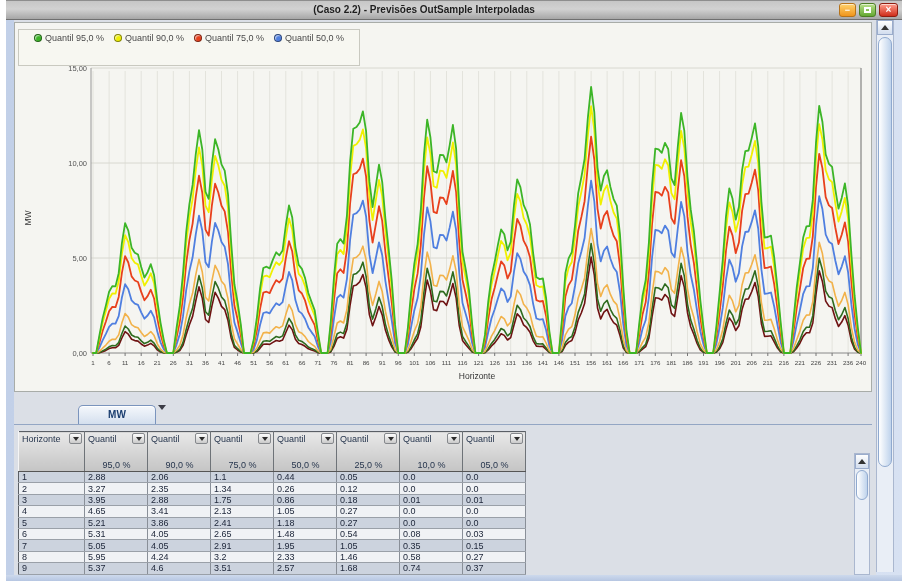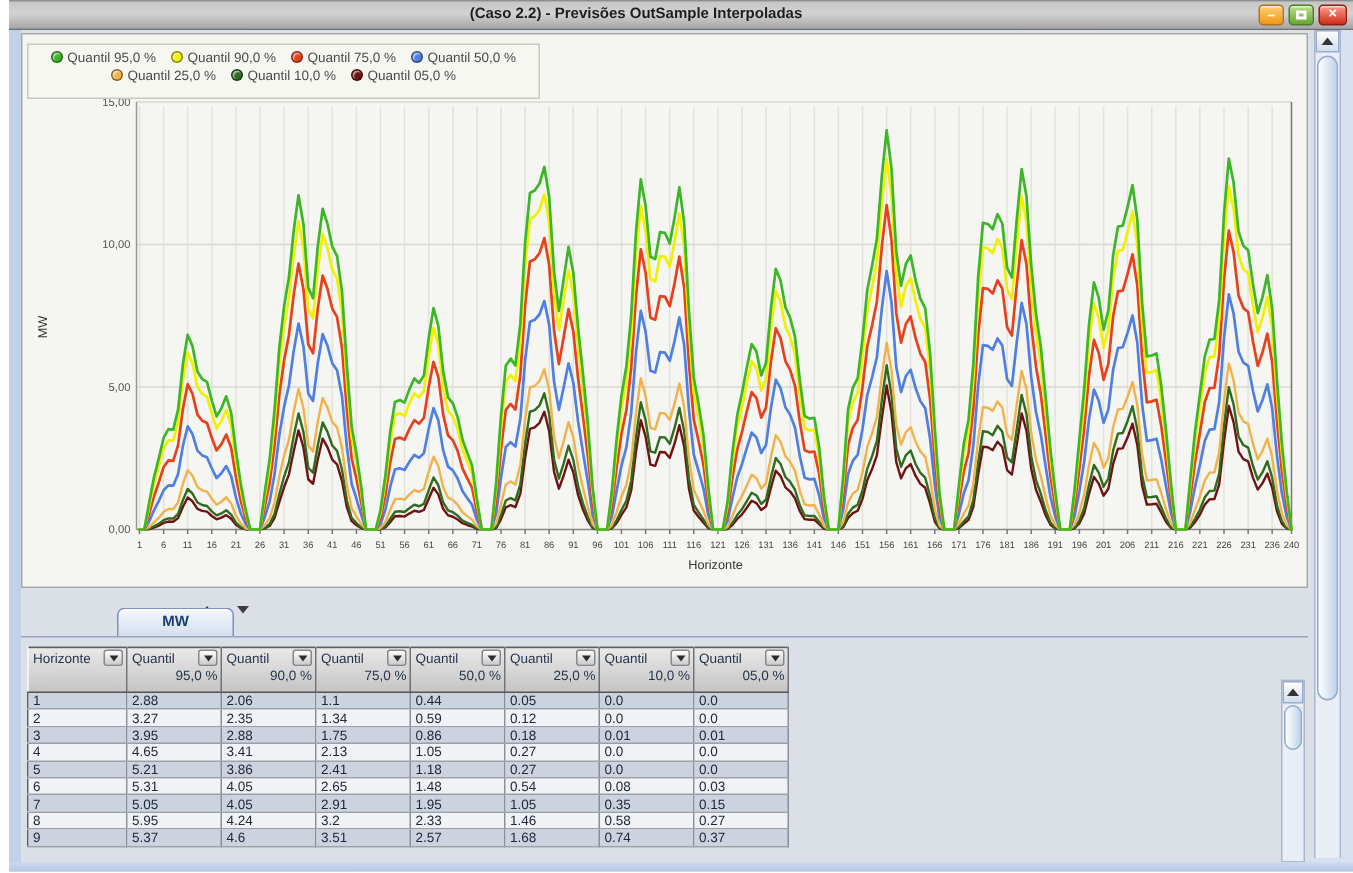--- a/index.html
+++ b/index.html
@@ -59,21 +59,21 @@
   
   table.grid { position:absolute; left:4px; top:411px; border-collapse:collapse;
                background:#fff; border:1px solid #5a5f66; }
   table.grid th { width:63px; height:30px; padding:1px 2px 1px 3px; vertical-align:top;
       background:linear-gradient(#e8e8e8,#c4c4c4);
       border-left:1px solid #f5f5f5; border-right:1px solid #6e7population3x78; border-right:1px solid #6e7378;
       border-bottom:1px solid #555; font-weight:normal; }
   table.grid th:first-child { width:66px; }
   .h1 { display:flex; justify-content:space-between; align-items:center;
         font-size:9px; color:#26354d; }
-  .h2 { font-size:9px; color:#26354d; text-align:right; margin-top:1px; }
+  .h2 { font-size:9px; color:#26354d; text-align:center; margin-top:16px; }
   .sortbtn { width:13px; height:11px; background:linear-gradient(#fdfdfd,#cacaca);
              border:1px solid #85888c; border-radius:2px; display:inline-flex;
              align-items:center; justify-content:center; cursor:pointer; }
   .tri-down-t { width:0; height:0; border-left:3px solid transparent; border-right:3px solid transparent;
                 border-top:4px solid #2c2c2c; }
   table.grid td { height:11.4px; padding:0 0 0 3px; font-size:9px; color:#20293c;
                   border-right:1px solid #898f98; border-bottom:1px solid #9aa0a8;
                   white-space:nowrap; overflow:hidden; }
   table.grid tr.odd  td { background:#ccd3de; }
   table.grid tr.even td { background:#f0f2f5; }
@@ -301,34 +301,20 @@
        </span>
               <span class="leg-item">
          <span class="leg-dot" style="background:#e8401c"></span>
          <span class="leg-lab">Quantil 75,0 %</span>
        </span>
               <span class="leg-item">
          <span class="leg-dot" style="background:#4f7fe0"></span>
          <span class="leg-lab">Quantil 50,0 %</span>
        </span>
             </div>
-          <div class="leg-row" id="leg-row-2">
-              <span class="leg-item">
-         <span class="leg-dot" style="background:#f2b24a"></span>
-         <span class="leg-lab">Quantil 25,0 %</span>
-       </span>
-              <span class="leg-item">
-         <span class="leg-dot" style="background:#2e6b1e"></span>
-         <span class="leg-lab">Quantil 10,0 %</span>
-       </span>
-              <span class="leg-item">
-         <span class="leg-dot" style="background:#6e1212"></span>
-         <span class="leg-lab">Quantil 05,0 %</span>
-       </span>
-            </div>
         </div>
       </div>
 
       <div class="splitter">
         <span class="spl-btn" style="left:120px"><span class="tri-up-s"></span></span>
         <span class="spl-btn" style="left:144px"><span class="tri-down-s"></span></span>
       </div>
 
       <div class="tabbar">
         <div class="tab">MW</div>
@@ -420,21 +406,21 @@
               <td>0.44</td>
               <td>0.05</td>
               <td>0.0</td>
               <td>0.0</td>
             </tr>
             <tr class="even">
               <td>2</td>
               <td>3.27</td>
               <td>2.35</td>
               <td>1.34</td>
-              <td>0.59</td>
+              <td>0.26</td>
               <td>0.12</td>
               <td>0.0</td>
               <td>0.0</td>
             </tr>
             <tr class="odd">
               <td>3</td>
               <td>3.95</td>
               <td>2.88</td>
               <td>1.75</td>
               <td>0.86</td>

